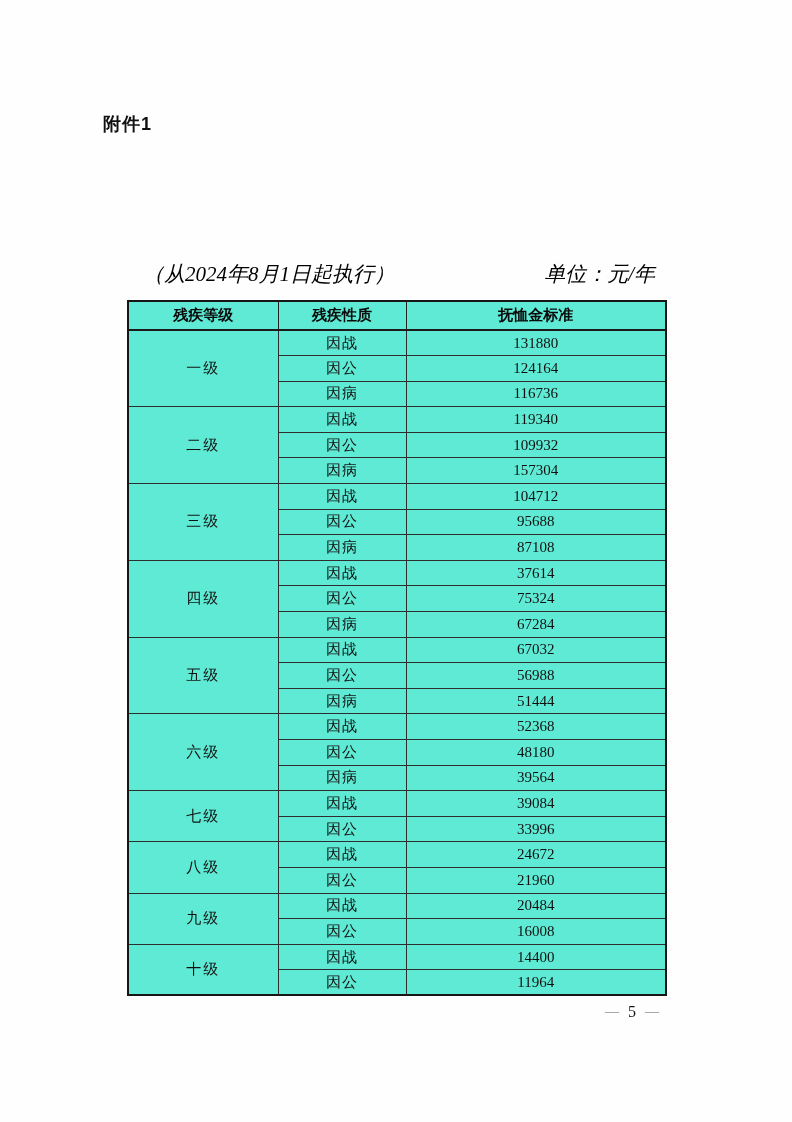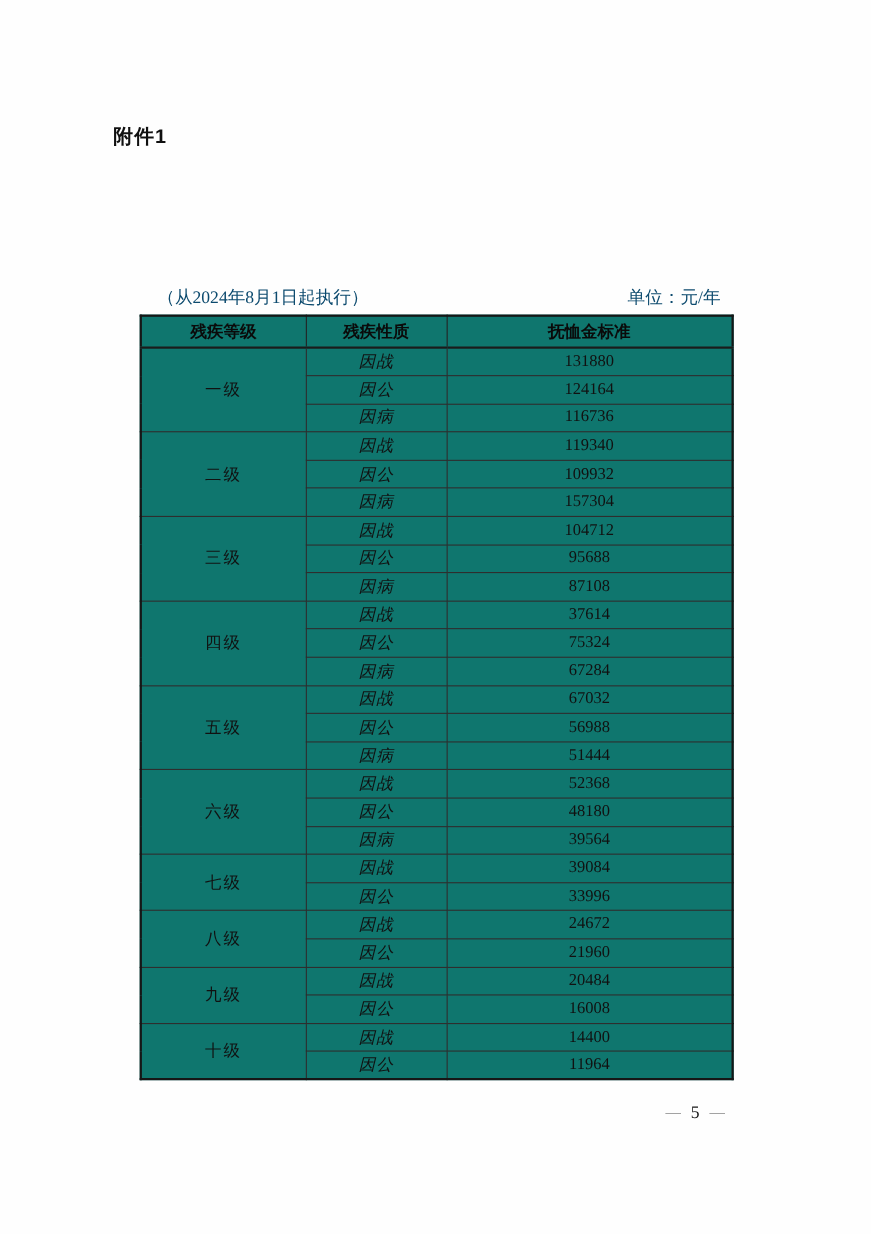--- a/index.html
+++ b/index.html
@@ -40,51 +40,52 @@
   .doc-title span { display: block; }
   .meta-row {
     position: absolute;
     top: 260px;
     left: 143px;
     right: 137px;
     display: flex;
     justify-content: space-between;
     align-items: baseline;
     font-family: "Liberation Serif", serif;
-    font-size: 16px;
-    color: #0c4a6e;
+    font-size: 21px;
+    color: #000000;
+    font-style: italic;
   }
   table.pension-table {
     position: absolute;
     left: 127px;
-    top: 286px;
+    top: 300px;
     width: 538px;
     border-collapse: collapse;
     table-layout: fixed;
     text-align: center;
-    background: #0f766e;
+    background: #5eead4;
   }
   table.pension-table th {
     font-family: "Liberation Sans", sans-serif;
     font-weight: 700;
     font-size: 15px;
     height: 29px;
     border: 1px solid #232323;
     border-bottom: 2px solid #1b1b1b;
     color: #0a0a0a;
   }
   table.pension-table td {
     font-size: 15px;
     height: 25.6px;
     border: 1px solid #2e2e2e;
     color: #111;
   }
   table.pension-table { border: 2px solid #161616; }
   td.level-cell { font-size: 14.5px; letter-spacing: 2px; }
-  td.nature-cell { font-size: 14.5px; letter-spacing: 1px; font-style: italic; }
+  td.nature-cell { font-size: 14.5px; letter-spacing: 1px; }
   td.amount-cell { font-size: 15px; font-family: "Liberation Serif", serif; }
   .page-footer {
     position: absolute;
     top: 1003px;
     left: 586px;
     width: 92px;
     display: flex;
     justify-content: center;
     align-items: center;
     gap: 9px;

